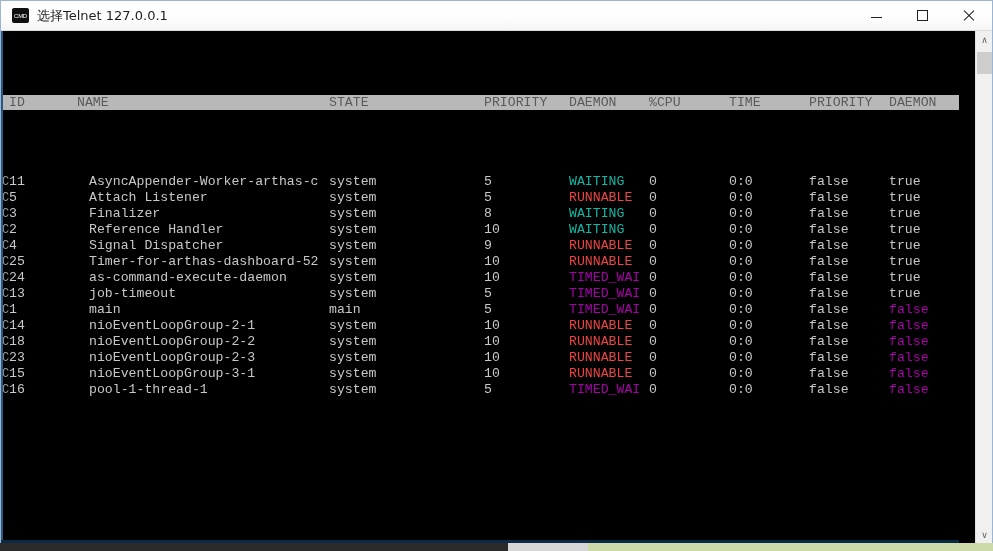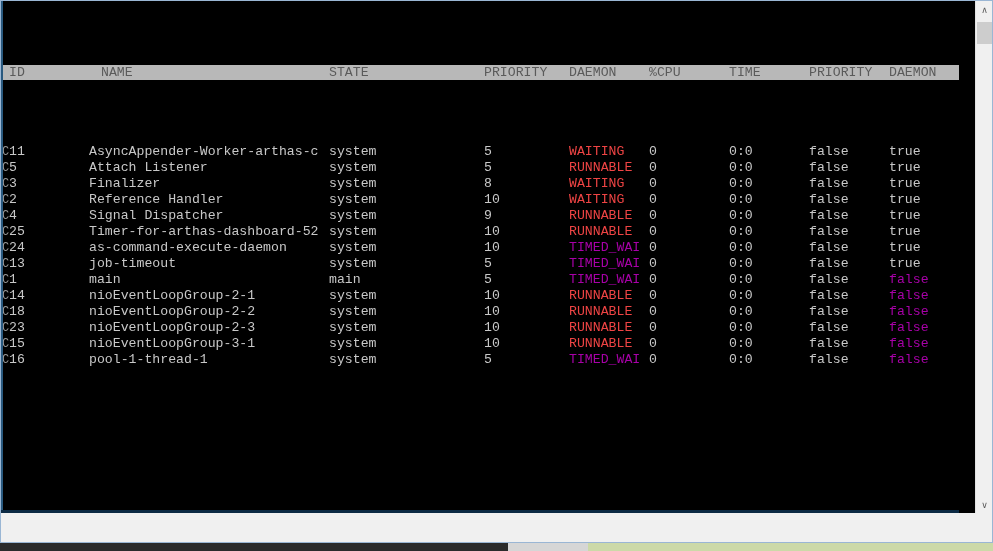--- a/index.html
+++ b/index.html
@@ -135,21 +135,21 @@
     position: relative;
     height: 15px;
     background: #b8b8b8;
     color: #5a5a5a;
   }
   .hdrbar .cell { color: #5a5a5a; }
 
   
   .c-white   { color: #c8c8c8; }
   .c-green   { color: #ef4444; }
-  .c-olive   { color: #ef4444; }
+  .c-olive   { color: #14b8a6; }
   .c-magenta { color: #a800a8; }
 
   
   .edge {
     position: absolute;
     left: 1px;
     top: 2px;
     width: 7px;
     height: 12px;
     color: #9a9a9a;
@@ -215,28 +215,42 @@
 </style>
 </head>
 <body>
 
 <div id="desktop">
   <div id="taskbar"></div>
   <div id="taskbar-gap"></div>
 
   <div id="window">
 
+    <div id="titlebar">
+      <div id="cmd-icon">CMD</div>
+      <div id="title-text">选择Telnet 127.0.0.1</div>
+
+      <div class="winbtn" id="btn-min">
+        <span class="gl-min"></span>
+      </div>
+      <div class="winbtn" id="btn-max">
+        <span class="gl-max"></span>
+      </div>
+      <div class="winbtn" id="btn-close">
+        <span class="gl-close"></span>
+      </div>
+    </div>
 
     <div id="console-wrap">
       <div id="console">
 
         
         <div class="hdrbar">
           <span class="cell" style="left:8px">ID</span>
-          <span class="cell" style="left:100px">NAME</span>
+          <span class="cell" style="left:76px">NAME</span>
           <span class="cell" style="left:328px">STATE</span>
           <span class="cell" style="left:483px">PRIORITY</span>
           <span class="cell" style="left:568px">DAEMON</span>
           <span class="cell" style="left:648px">%CPU</span>
           <span class="cell" style="left:728px">TIME</span>
           <span class="cell" style="left:808px">PRIORITY</span>
           <span class="cell" style="left:888px">DAEMON</span>
         </div>
 
         

